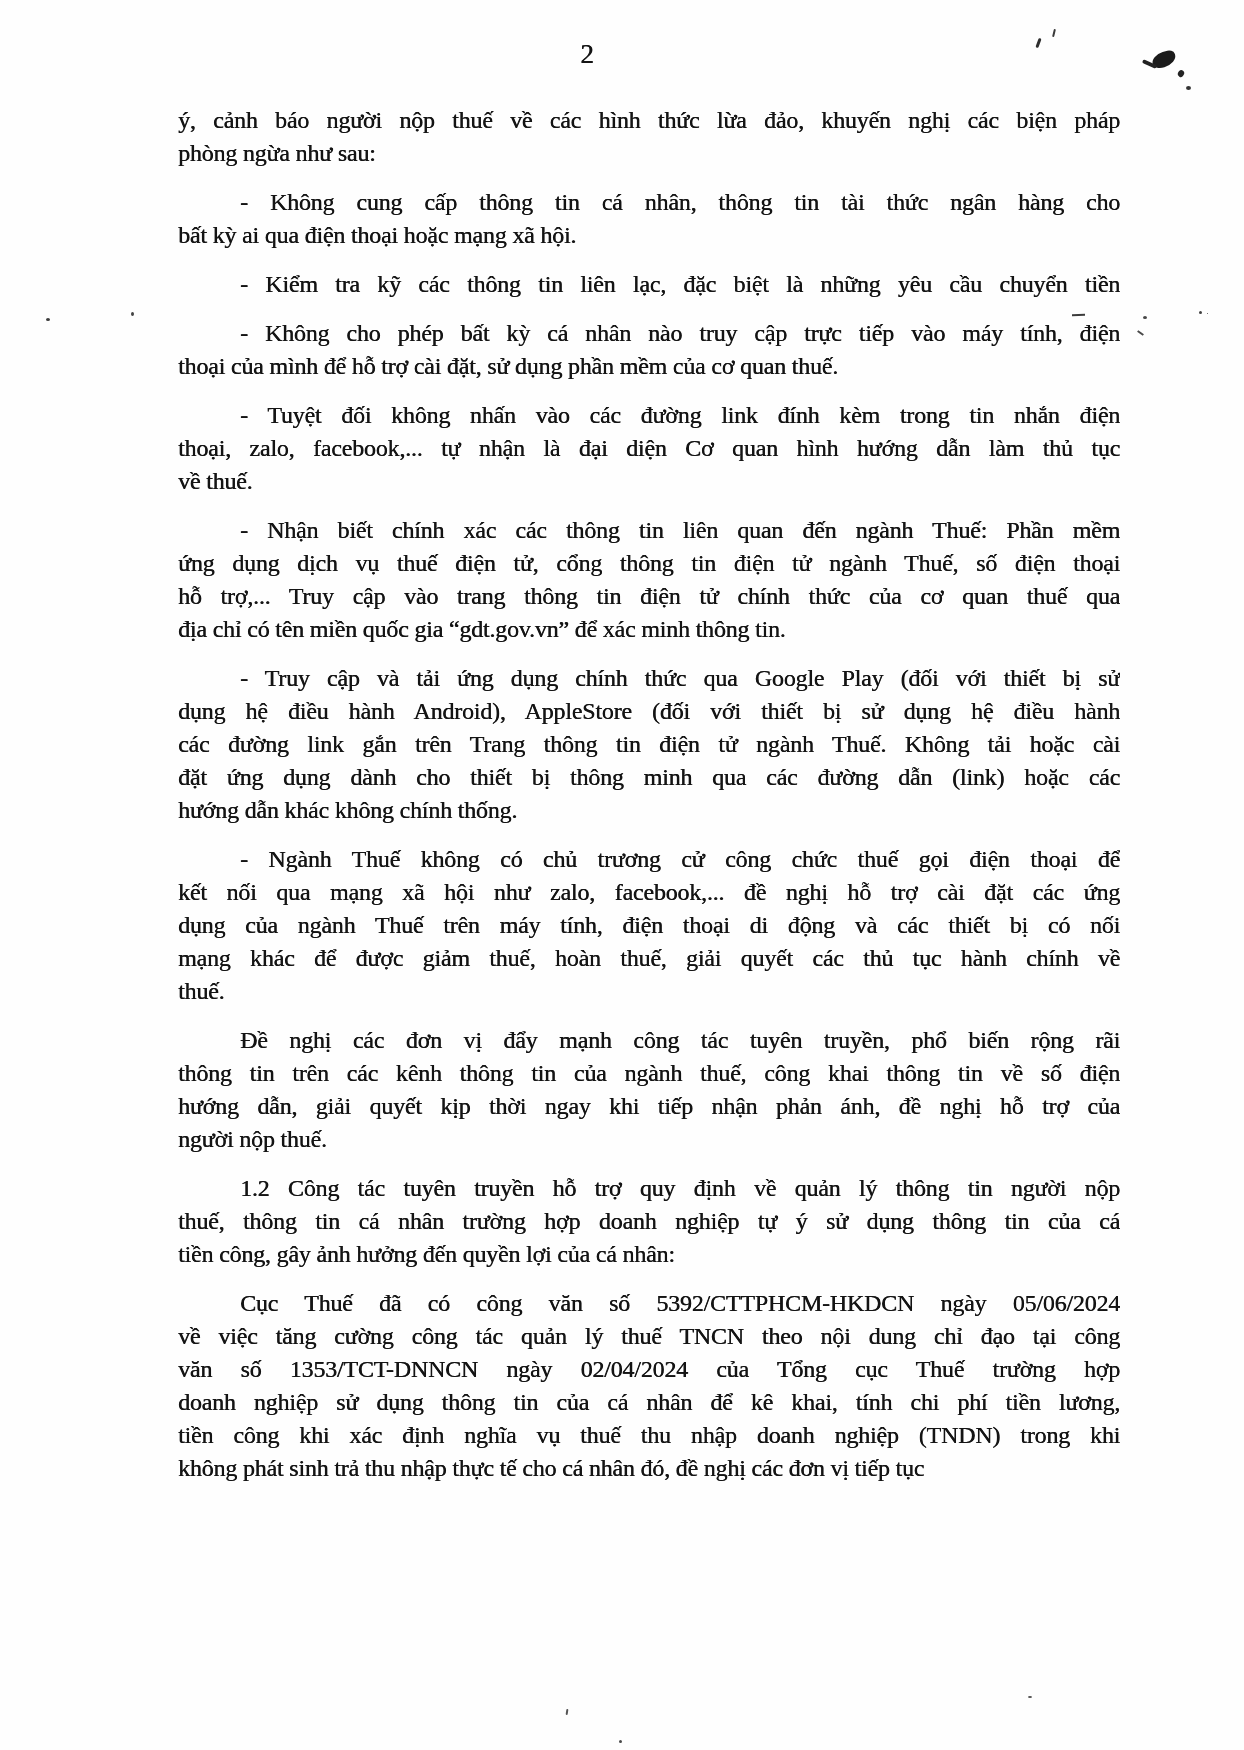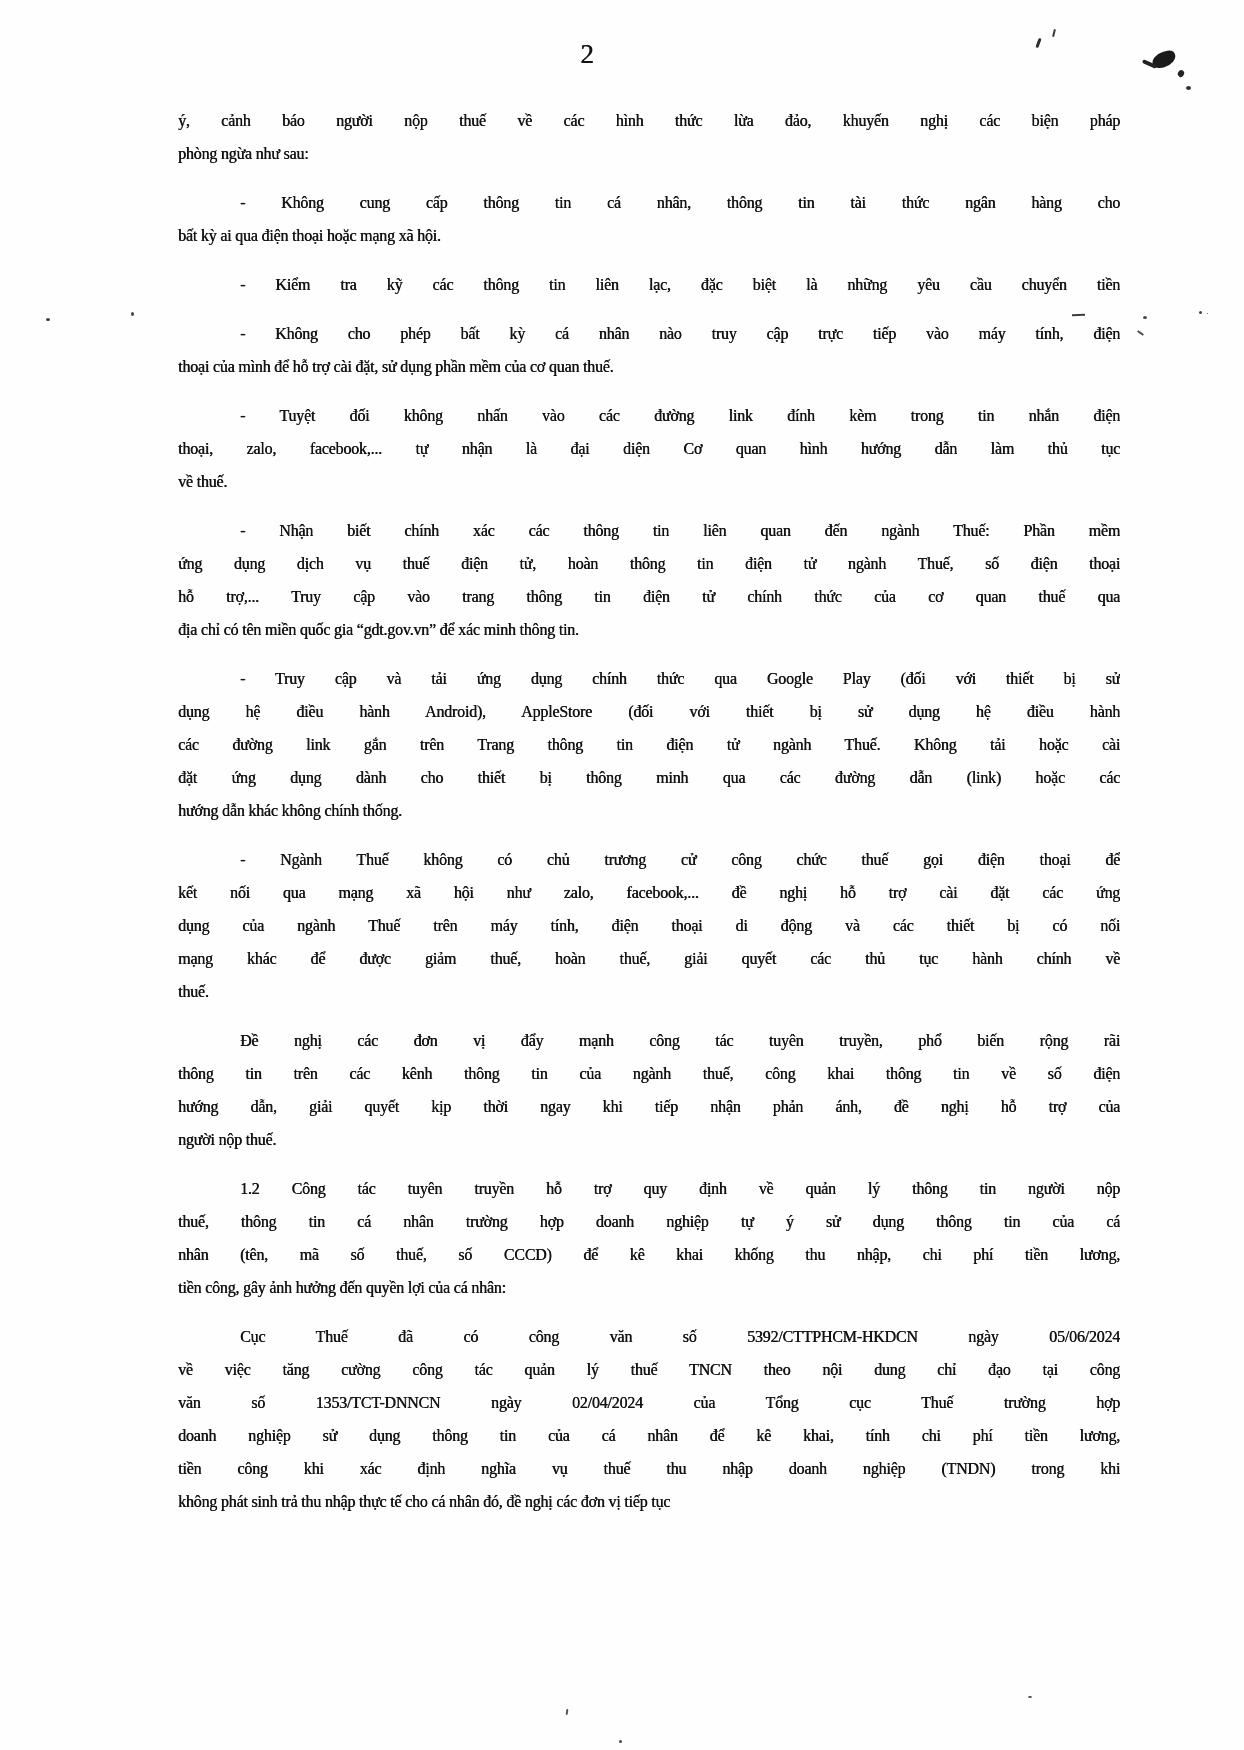--- a/index.html
+++ b/index.html
@@ -31,21 +31,21 @@
     text-align: center;
     font-size: 27px;
     line-height: 32px;
     text-shadow: 0.4px 0 0 currentColor;
   }
   .doc-body {
     position: absolute;
     left: 178px;
     top: 104px;
     width: 942px;
-    font-size: 16px;
+    font-size: 24px;
     line-height: 33px;
     letter-spacing: -0.2px;
     text-shadow: 0.4px 0 0 currentColor;
   }
   .para {
     margin: 0 0 16px 0;
   }
   .line {
     height: 33px;
     overflow: hidden;
@@ -155,21 +155,21 @@
         <div class="line indent">- Không cho phép bất kỳ cá nhân nào truy cập trực tiếp vào máy tính, điện</div>
         <div class="line last">thoại của mình để hỗ trợ cài đặt, sử dụng phần mềm của cơ quan thuế.</div>
       </div>
       <div class="para">
         <div class="line indent">- Tuyệt đối không nhấn vào các đường link đính kèm trong tin nhắn điện</div>
         <div class="line">thoại, zalo, facebook,... tự nhận là đại diện Cơ quan hình hướng dẫn làm thủ tục</div>
         <div class="line last">về thuế.</div>
       </div>
       <div class="para">
         <div class="line indent">- Nhận biết chính xác các thông tin liên quan đến ngành Thuế: Phần mềm</div>
-        <div class="line">ứng dụng dịch vụ thuế điện tử, hoàn thông tin điện tử ngành Thuế, số điện thoại</div>
+        <div class="line">ứng dụng dịch vụ thuế điện tử, cổng thông tin điện tử ngành Thuế, số điện thoại</div>
         <div class="line">hỗ trợ,... Truy cập vào trang thông tin điện tử chính thức của cơ quan thuế qua</div>
         <div class="line last">địa chỉ có tên miền quốc gia “gdt.gov.vn” để xác minh thông tin.</div>
       </div>
       <div class="para">
         <div class="line indent">- Truy cập và tải ứng dụng chính thức qua Google Play (đối với thiết bị sử</div>
         <div class="line">dụng hệ điều hành Android), AppleStore (đối với thiết bị sử dụng hệ điều hành</div>
         <div class="line">các đường link gắn trên Trang thông tin điện tử ngành Thuế. Không tải hoặc cài</div>
         <div class="line">đặt ứng dụng dành cho thiết bị thông minh qua các đường dẫn (link) hoặc các</div>
         <div class="line last">hướng dẫn khác không chính thống.</div>
       </div>
@@ -182,21 +182,20 @@
       </div>
       <div class="para">
         <div class="line indent">Đề nghị các đơn vị đẩy mạnh công tác tuyên truyền, phổ biến rộng rãi</div>
         <div class="line">thông tin trên các kênh thông tin của ngành thuế, công khai thông tin về số điện</div>
         <div class="line">hướng dẫn, giải quyết kịp thời ngay khi tiếp nhận phản ánh, đề nghị hỗ trợ của</div>
         <div class="line last">người nộp thuế.</div>
       </div>
       <div class="para">
         <div class="line indent">1.2 Công tác tuyên truyền hỗ trợ quy định về quản lý thông tin người nộp</div>
         <div class="line">thuế, thông tin cá nhân trường hợp doanh nghiệp tự ý sử dụng thông tin của cá</div>
-        <div class="line">nhân (tên, mã số thuế, số CCCD) để kê khai khống thu nhập, chi phí tiền lương,</div>
         <div class="line last">tiền công, gây ảnh hưởng đến quyền lợi của cá nhân:</div>
       </div>
       <div class="para">
         <div class="line indent">Cục Thuế đã có công văn số 5392/CTTPHCM-HKDCN ngày 05/06/2024</div>
         <div class="line">về việc tăng cường công tác quản lý thuế TNCN theo nội dung chỉ đạo tại công</div>
         <div class="line">văn số 1353/TCT-DNNCN ngày 02/04/2024 của Tổng cục Thuế trường hợp</div>
         <div class="line">doanh nghiệp sử dụng thông tin của cá nhân để kê khai, tính chi phí tiền lương,</div>
         <div class="line">tiền công khi xác định nghĩa vụ thuế thu nhập doanh nghiệp (TNDN) trong khi</div>
         <div class="line last">không phát sinh trả thu nhập thực tế cho cá nhân đó, đề nghị các đơn vị tiếp tục</div>
       </div>

